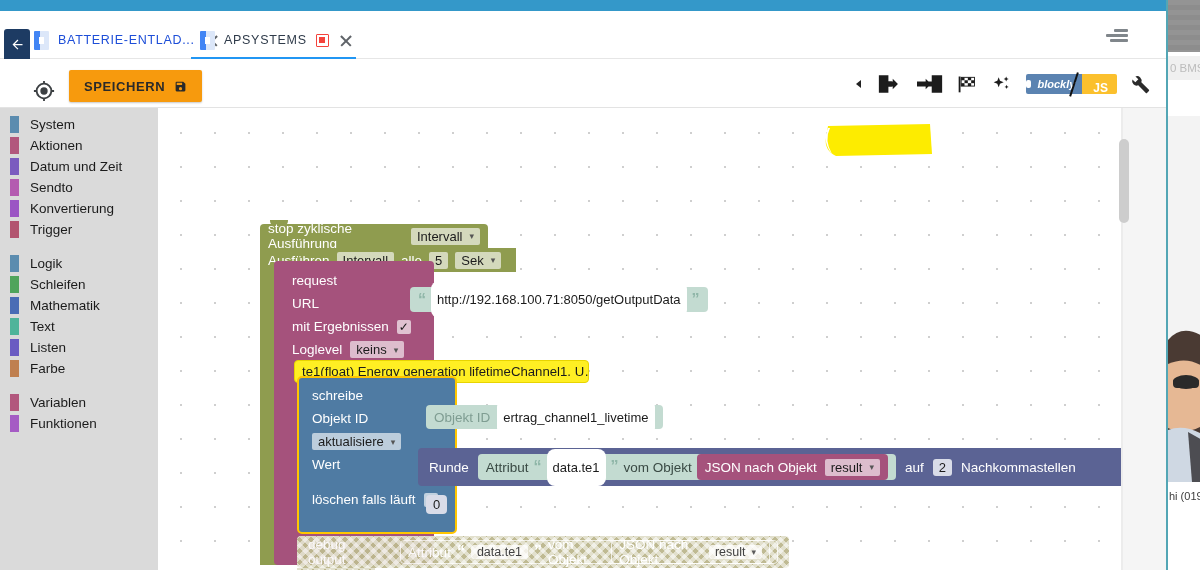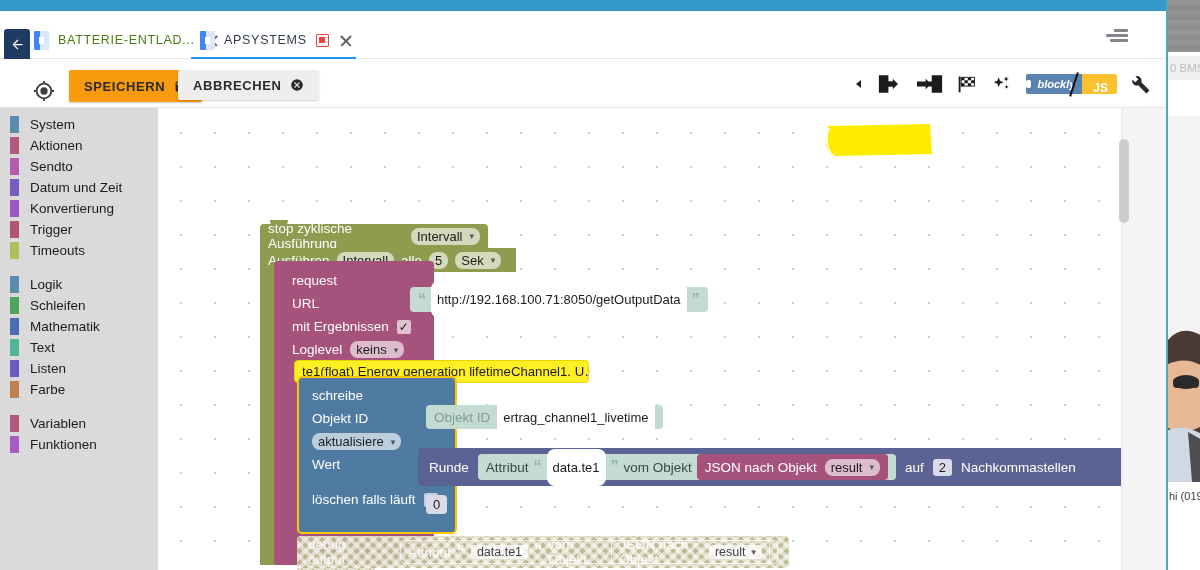--- a/index.html
+++ b/index.html
@@ -43,21 +43,21 @@
 
   .tab {
     position: absolute; top: 10px; height: 38px;
     display: flex; align-items: center; gap: 9px;
     padding: 0 4px;
     cursor: pointer;
   }
   #tab0 { left: 30px; }
   #tab1 { left: 196px; }
   .tab .tab-title {
-    font-size: 12.5px; letter-spacing: .7px; color: #4d7c0f;
+    font-size: 12.5px; letter-spacing: .7px; color: #1d4ed8;
     font-weight: 400; white-space: nowrap;
   }
   #tab1 .tab-title { color: #2f3b4a; }
   .tab-underline {
     position: absolute; left: 191px; top: 46px; width: 165px; height: 2.5px;
     background: #2196f3;
   }
   .doc-icon { position: relative; width: 15px; height: 19px; flex: none; }
   .doc-icon .a { position: absolute; left: 0; top: 0; width: 6px; height: 19px;
     background: #4285f4; border-radius: 1px 0 0 1px; }
@@ -177,21 +177,21 @@
   }
   .ws-gutter {
     position: absolute; right: 0; top: 0; width: 44px; height: 462px;
     background: #f5f5f5; border-left: 1px solid #ececec;
   }
 
   
   .blk { position: absolute; font-size: 13.5px; color: #ffffff; }
   .fld {
     background: rgba(255,255,255,.62); color: #1b1b1b;
-    border-radius: 8px; padding: 1px 6px; font-size: 13px;
+    border-radius: 2px; padding: 1px 6px; font-size: 13px;
     display: inline-flex; align-items: center; gap: 6px;
   }
   .fld-drop:after {
     content: "▾"; font-size: 9px; color: #555; margin-left: 1px;
   }
 
   
   #blk-stop {
     left: 102px; top: 116px; width: 228px; height: 24px;
     background: #8f9c4f; border-radius: 4px 4px 0 0;
@@ -399,26 +399,20 @@
         </svg>
       </span>
 
       <button class="btn-save">
         <span>SPEICHERN</span>
         <svg width="13" height="13" viewBox="0 0 24 24">
           <path fill="#2a2a2a" d="M17 3H5a2 2 0 00-2 2v14a2 2 0 002 2h14a2 2 0 002-2V7l-4-4zm-5 16a3 3 0 110-6 3 3 0 010 6zm3-10H5V5h10v4z"></path>
         </svg>
       </button>
 
-      <button class="btn-cancel">
-        <span>ABBRECHEN</span>
-        <svg width="14" height="14" viewBox="0 0 24 24">
-          <path fill="#2a2a2a" d="M12 2a10 10 0 100 20 10 10 0 000-20zm5 13.6L15.6 17 12 13.4 8.4 17 7 15.6 10.6 12 7 8.4 8.4 7 12 10.6 15.6 7 17 8.4 13.4 12 17 15.6z"></path>
-        </svg>
-      </button>
 
       <svg class="highlighter" viewBox="0 0 112 40">
         <path d="M6 6 L108 4 L110 34 L14 36 Q2 30 4 18 Z" fill="#fdec00"></path>
         <path d="M6 8 Q0 22 10 34 Q2 20 8 8 Z" fill="#ffffff"></path>
       </svg>
 
       <div class="tool-right">
 
         <span class="tool-ic">
           <svg width="12" height="12" viewBox="0 0 24 24">
@@ -482,38 +476,34 @@
       <div id="pal-g0">
           <div class="pal-item">
             <span class="pal-swatch" style="background: rgb(91, 140, 175);"></span>
             <span class="pal-label">System</span>
           </div>
           <div class="pal-item">
             <span class="pal-swatch" style="background: rgb(178, 87, 125);"></span>
             <span class="pal-label">Aktionen</span>
           </div>
           <div class="pal-item">
+            <span class="pal-swatch" style="background: rgb(123, 91, 191);"></span>
+            <span class="pal-label">Datum und Zeit</span>
+          </div>
+          <div class="pal-item">
             <span class="pal-swatch" style="background: rgb(180, 91, 176);"></span>
             <span class="pal-label">Sendto</span>
           </div>
           <div class="pal-item">
-            <span class="pal-swatch" style="background: rgb(123, 91, 191);"></span>
-            <span class="pal-label">Datum und Zeit</span>
-          </div>
-          <div class="pal-item">
             <span class="pal-swatch" style="background: rgb(155, 85, 196);"></span>
             <span class="pal-label">Konvertierung</span>
           </div>
           <div class="pal-item">
             <span class="pal-swatch" style="background: rgb(178, 84, 111);"></span>
             <span class="pal-label">Trigger</span>
-          </div>
-          <div class="pal-item">
-            <span class="pal-swatch" style="background: rgb(176, 191, 92);"></span>
-            <span class="pal-label">Timeouts</span>
           </div>
         </div>
       <div class="pal-gap"></div>
       <div id="pal-g1">
           <div class="pal-item">
             <span class="pal-swatch" style="background: rgb(91, 140, 175);"></span>
             <span class="pal-label">Logik</span>
           </div>
           <div class="pal-item">
             <span class="pal-swatch" style="background: rgb(79, 164, 92);"></span>

